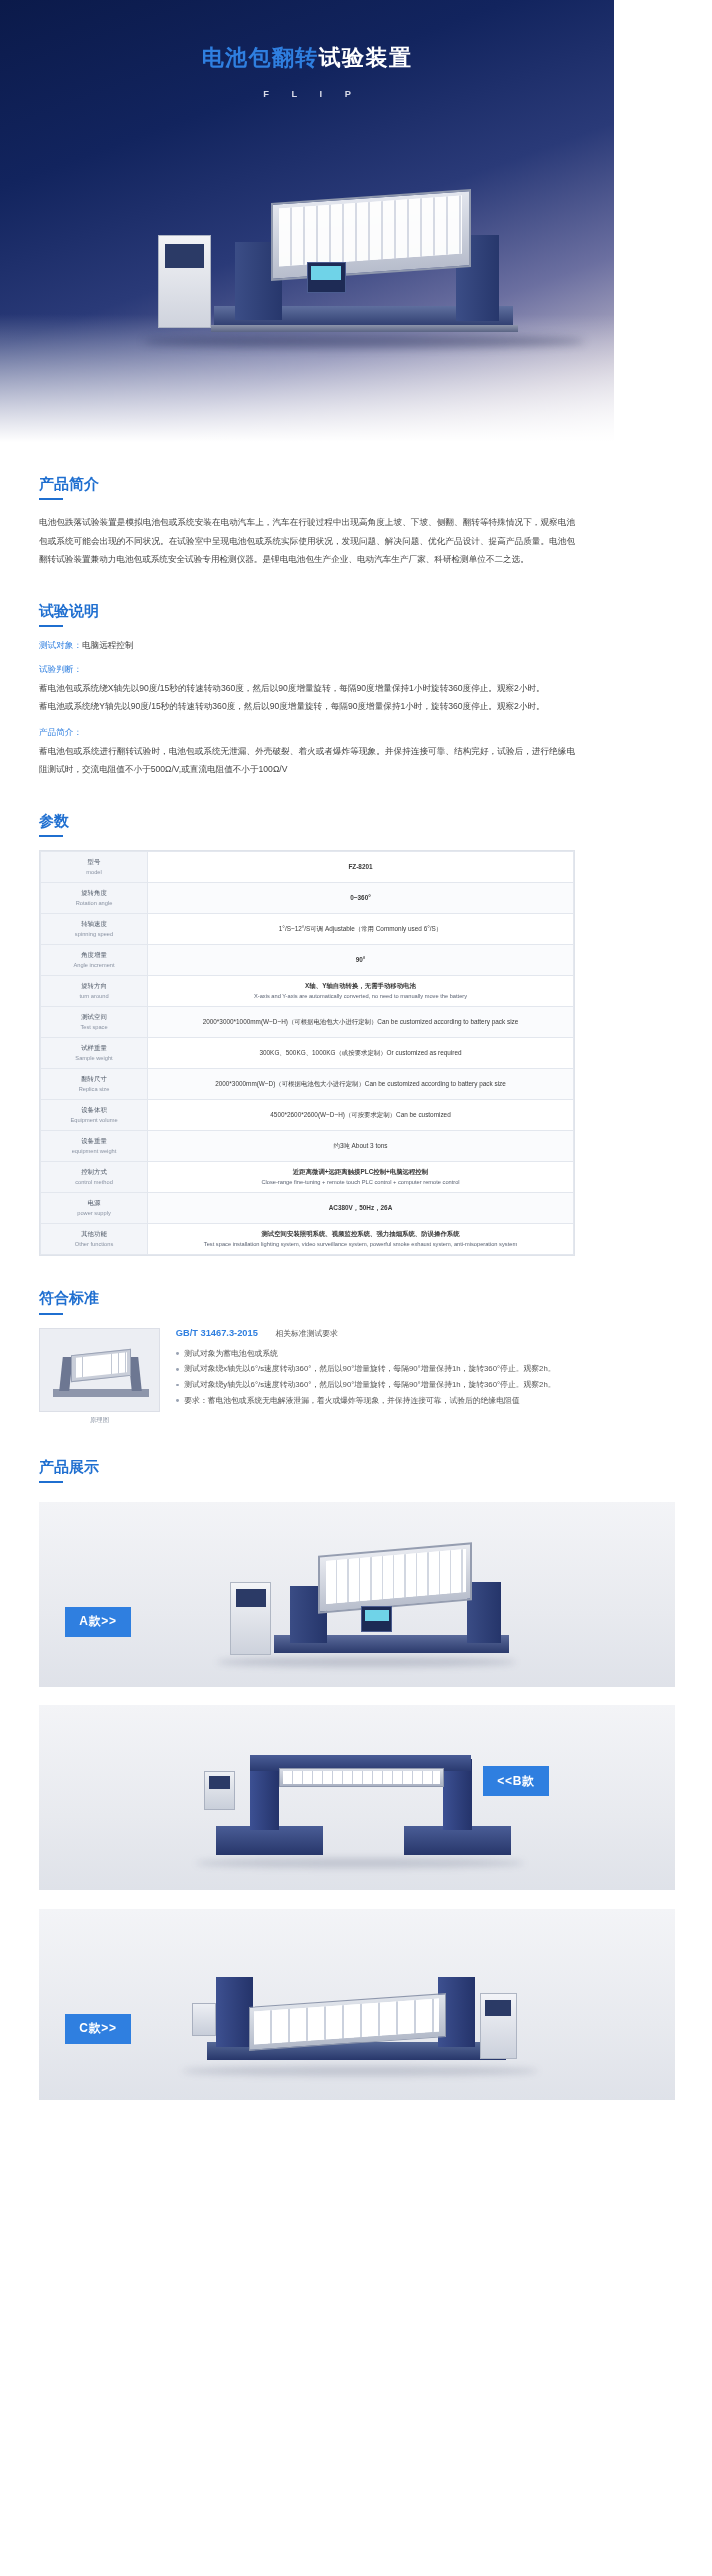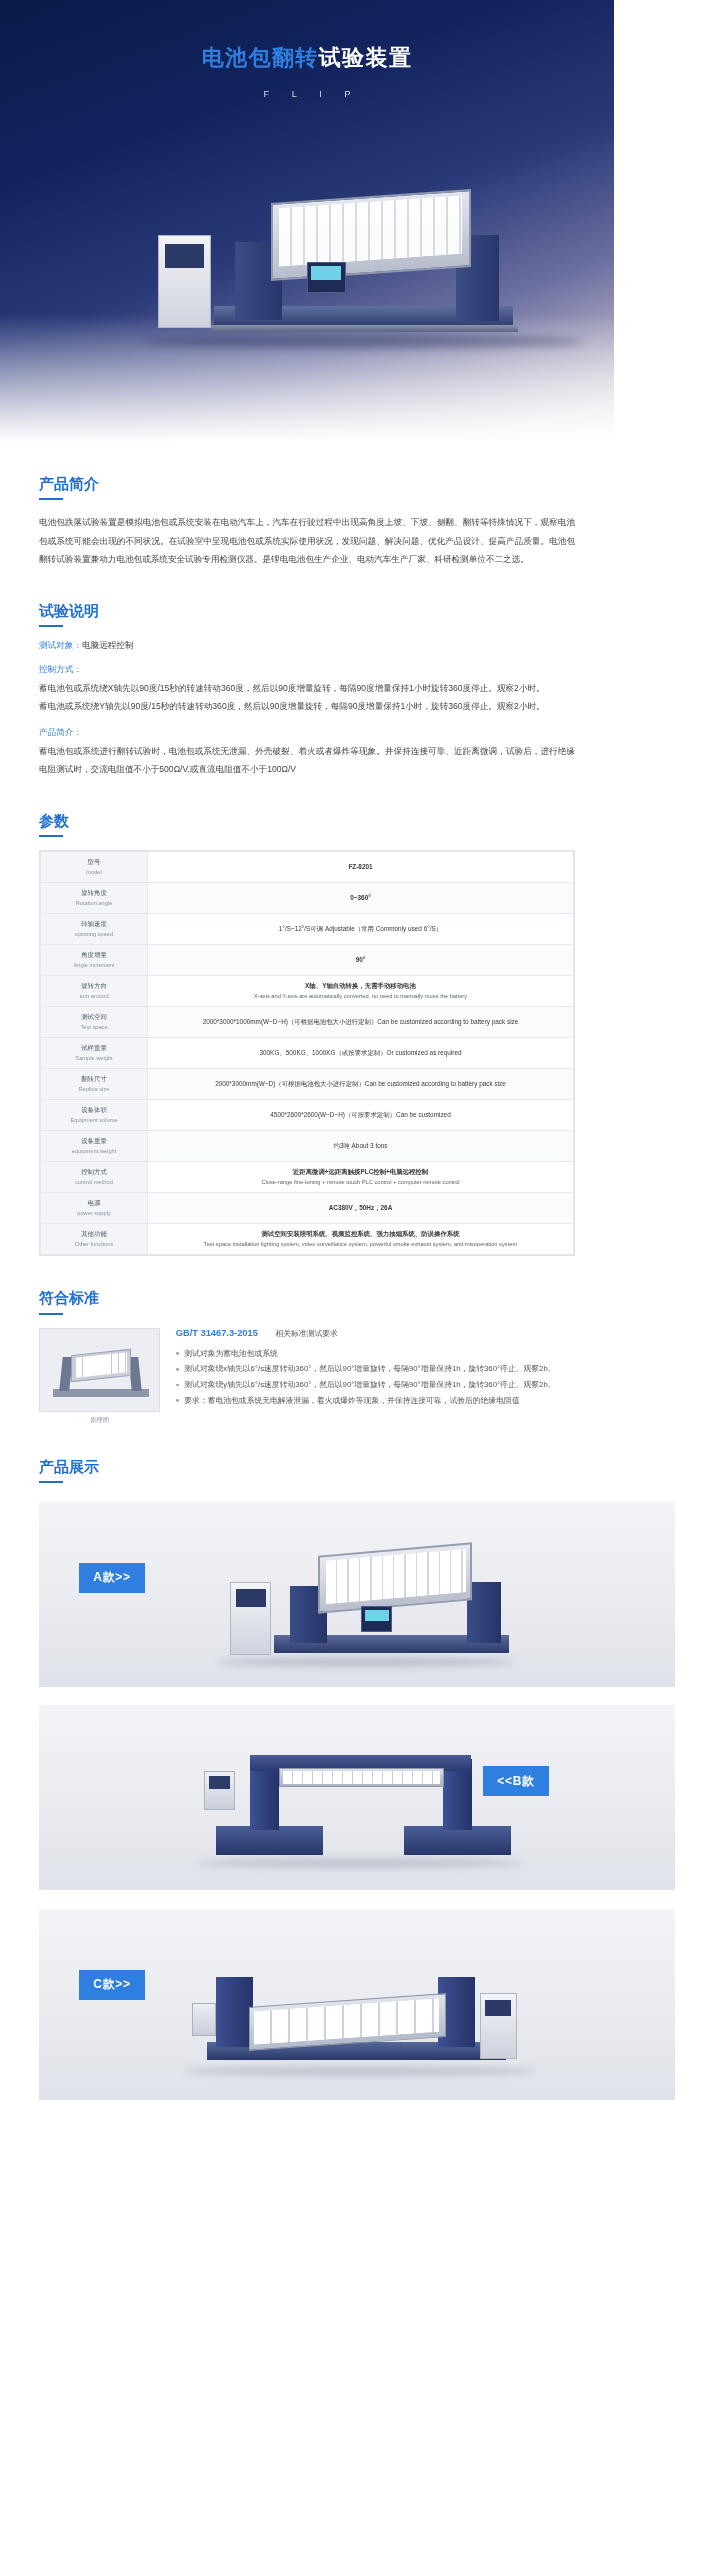--- a/index.html
+++ b/index.html
@@ -38,20 +38,21 @@
   .hero-title .white { color: #ffffff; }
   .hero-sub {
     position: relative;
     z-index: 3;
     text-align: center;
     margin-top: 15.7px;
     color: #d9dbe8;
     font-size: 9.3px;
     letter-spacing: 10px;
     padding-left: 10px;
+    font-weight: bold;
   }
 
   
   .machine-wrap {
     position: absolute;
     z-index: 2;
     left: 0; right: 0;
     top: 128px;
     height: 235px;
   }
@@ -213,21 +214,21 @@
     position: absolute;
     top: 61px;
     background: #2f7fe0;
     color: #fff;
     font-size: 12px;
     font-weight: bold;
     padding: 6.4px 14.3px;
     letter-spacing: 0.7px;
     z-index: 4;
   }
-  .tag-left { left: 40px; }
+  .tag-left { left: 26px; margin-top: 44px; }
   .tag-right { right: 26px; }
 
   
   .pa { position: absolute; }
   .pa-shadow { left: 178px; top: 155px; width: 299px; height: 10px; background: rgba(60,70,100,.22); filter: blur(3.6px); border-radius: 50%; }
   .pa-base { left: 235px; top: 133px; width: 235px; height: 18.5px; background: linear-gradient(180deg,#5b6b9b,#2b3a6c); }
   .pa-pil-l { left: 251px; top: 84px; width: 37px; height: 57px; background: linear-gradient(90deg,#3a4c85,#25356a); }
   .pa-pil-r { left: 428px; top: 80px; width: 34px; height: 61px; background: linear-gradient(90deg,#3a4c85,#25356a); }
   .pa-tab { left: 279px; top: 47px; width: 154px; height: 58px; background: linear-gradient(180deg,#e8eaf0,#b9bfcd); border: 2.1px solid #959db0; transform: skewY(-5deg); }
   .pa-grid { left: 287px; top: 53px; width: 140px; height: 43px;
@@ -303,26 +304,26 @@
   </div>
 
   <div class="section">
     <div class="sec-title">试验说明</div>
     <div class="sec-rule"></div>
 
     <div class="sub-label">
       <span>测试对象：</span><span style="color:#444">电脑远程控制</span>
     </div>
 
-    <div class="sub-label">控制方式：</div>
+    <div class="sub-label">试验判断：</div>
     <div class="para">蓄电池包或系统绕X轴先以90度/15秒的转速转动360度，然后以90度增量旋转，每隔90度增量保持1小时旋转360度停止。观察2小时。</div>
     <div class="para">蓄电池或系统绕Y轴先以90度/15秒的转速转动360度，然后以90度增量旋转，每隔90度增量保持1小时，旋转360度停止。观察2小时。</div>
 
     <div class="sub-label">产品简介：</div>
-    <div class="para">蓄电池包或系统进行翻转试验时，电池包或系统无泄漏、外壳破裂、着火或者爆炸等现象。并保持连接可靠、近距离微调，试验后，进行绝缘电阻测试时，交流电阻值不小于500Ω/V,或直流电阻值不小于100Ω/V</div>
+    <div class="para">蓄电池包或系统进行翻转试验时，电池包或系统无泄漏、外壳破裂、着火或者爆炸等现象。并保持连接可靠、结构完好，试验后，进行绝缘电阻测试时，交流电阻值不小于500Ω/V,或直流电阻值不小于100Ω/V</div>
   </div>
 
   <div class="section">
     <div class="sec-title">参数</div>
     <div class="sec-rule"></div>
     <div class="tbl-wrap">
       <table class="params">
         <tbody id="params-body">
             <tr>
               <td class="k">

